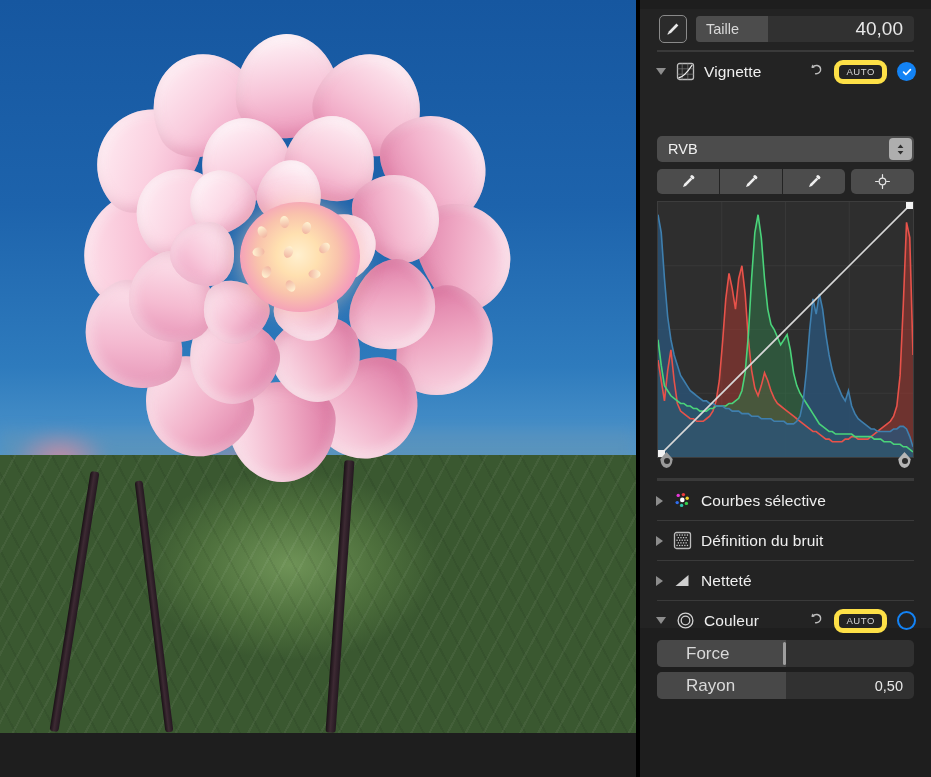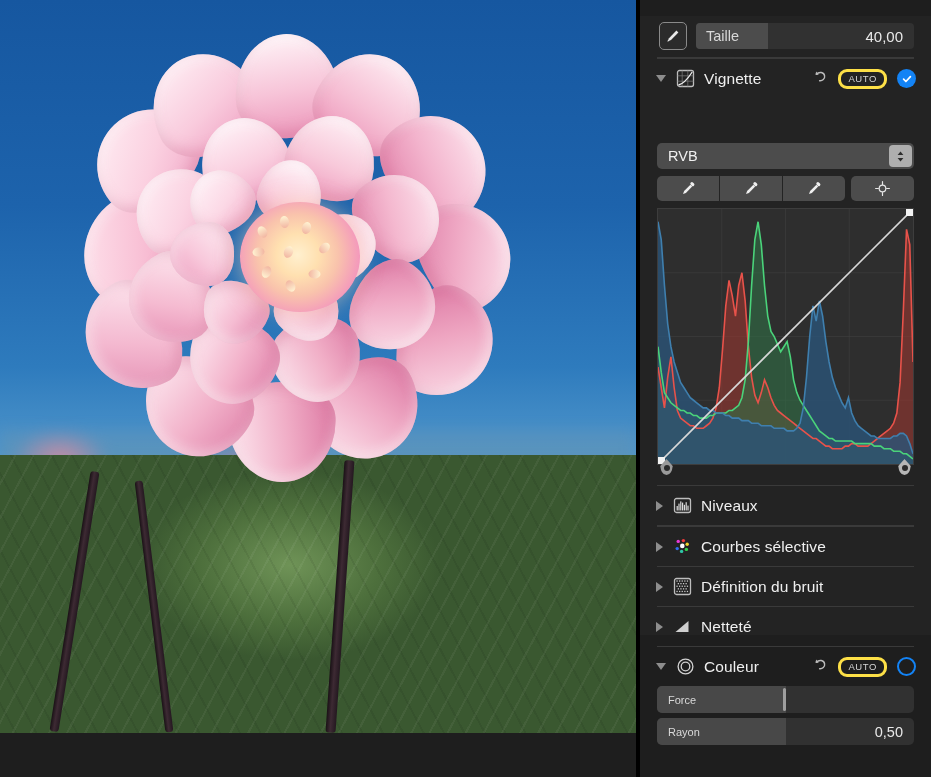--- a/index.html
+++ b/index.html
@@ -85,59 +85,59 @@
   }
   .corebit {
     position:absolute; width:9px; height:12px; border-radius:50%;
     background:linear-gradient(#fff3d2,#f2b6a2);
   }
   
   #divider {
     position:absolute; left:636px; top:0; width:4px; height:777px; background:#000;
   }
   #sidebar {
-    position:absolute; left:640px; top:16px; width:291px; height:619px;
+    position:absolute; left:640px; top:9px; width:291px; height:619px;
     background:#232323; color:#e6e6e6; font-size:15px;
   }
   .sep { height:1px; background:#3a3a3a; margin:0 17px; }
 
   
   .taille-row {
     display:flex; align-items:center; gap:9px; padding:6px 17px 7px 19px;
   }
   .brush-btn {
     width:28px; height:28px; border:1px solid #8a8a8a; border-radius:5px;
     background:#2b2b2b; display:flex; align-items:center; justify-content:center;
     flex:0 0 auto;
   }
   .slider {
     position:relative; flex:1 1 auto; height:26px; border-radius:4px;
     background:#313131; overflow:hidden; display:flex; align-items:center;
   }
   .slider .fill { position:absolute; left:0; top:0; bottom:0; background:#4c4c4c; }
   .slider .lbl { position:relative; padding-left:10px; color:#d8d8d8; font-size:14.5px; }
-  .slider .val { position:relative; margin-left:auto; padding-right:11px; color:#e8e8e8; font-size:15px; }
+  .slider .val { position:relative; margin-left:auto; padding-right:11px; color:#e8e8e8; font-size:19px; }
 
   
   .sec {
     display:flex; align-items:center; height:39px; padding:0 15px 0 16px; gap:8px;
   }
   .tri {
     width:0; height:0; flex:0 0 auto;
     border-left:7px solid #8d8d8d; border-top:5px solid transparent; border-bottom:5px solid transparent;
   }
   .tri.open {
     border-left:5px solid transparent; border-right:5px solid transparent;
     border-top:7px solid #8d8d8d; border-bottom:0;
   }
   .sec-icon { width:22px; height:22px; flex:0 0 auto; display:flex; align-items:center; justify-content:center; }
   .sec-title { font-size:15.5px; color:#efefef; letter-spacing:.1px; }
   .sec-right { margin-left:auto; display:flex; align-items:center; gap:10px; }
   .auto-pill {
-    border:3px solid #fde047; border-radius:9px; padding:1px 7px 2px;
+    border:5px solid #fde047; border-radius:9px; padding:1px 7px 2px;
     font-size:9.5px; letter-spacing:.6px; color:#d5d5d5;
   }
   .toggle-on {
     width:19px; height:19px; border-radius:50%; background:#1383f5;
     display:flex; align-items:center; justify-content:center;
   }
   .toggle-off { width:19px; height:19px; border-radius:50%; border:2px solid #1383f5; }
 
   
   .curves-body { padding:1px 17px 0;margin-top:44px; }
@@ -177,21 +177,21 @@
   .handle.right { background:#b6b6b6; }
 
   
   .vig-body { padding:0 17px; }
   .vslider {
     position:relative; height:27px; border-radius:5px; background:#313131;
     display:flex; align-items:center; margin-bottom:5px; overflow:hidden;
   }
   .vslider .vfill { position:absolute; left:0; top:0; bottom:0; background:#484848; }
   .vslider .thumb { position:absolute; top:2px; bottom:2px; width:3px; background:#9e9e9e; border-radius:2px; }
-  .vslider .lbl { position:relative; padding-left:11px; font-size:11px; color:#d9d9d9; }
+  .vslider .lbl { position:relative; padding-left:29px; font-size:17px; color:#d9d9d9; }
   .vslider .val { position:relative; margin-left:auto; padding-right:11px; font-size:14.5px; color:#e8e8e8; }
 
   #reset-btn {
     position:absolute; left:657px; top:733px; width:253px; height:29px;
     background:#5a5a5a; border-radius:6px; color:#fff; font-size:14.5px;
     display:flex; align-items:center; justify-content:center;
     border:none;
   }
 </style>
 </head>
@@ -378,38 +378,20 @@
             <i></i>
           </span>
         <span class="handle right" style="right:3px;">
             <i></i>
           </span>
       </div>
     </div>
 
     <div class="sep" style="margin-top:4px;"></div>
 
-    <div class="sec">
-      <span class="tri"></span>
-      <span class="sec-icon">
-        <svg width="19" height="19" viewBox="0 0 19 19">
-          <rect x="1.5" y="2.5" width="16" height="14" rx="2" fill="none" stroke="#bdbdbd" stroke-width="1.3"></rect>
-          <g fill="#dcdcdc">
-            <rect x="3.6" y="10" width="1.2" height="4.5"></rect>
-              <rect x="5.4" y="7.6" width="1.2" height="6.9"></rect>
-            <rect x="7.2" y="5.4" width="1.2" height="9.1"></rect>
-              <rect x="9" y="6.6" width="1.2" height="7.9"></rect>
-            <rect x="10.8" y="8.8" width="1.2" height="5.7"></rect>
-              <rect x="12.6" y="6.2" width="1.2" height="8.3"></rect>
-            <rect x="14.4" y="9.6" width="1.2" height="4.9"></rect>
-          </g>
-        </svg>
-      </span>
-      <span class="sec-title">Niveaux</span>
-    </div>
 
     <div class="sep"></div>
 
 
     <div class="sep"></div>
 
     <div class="sec">
       <span class="tri"></span>
       <span class="sec-icon">
         <svg width="19" height="19" viewBox="0 0 19 19">

